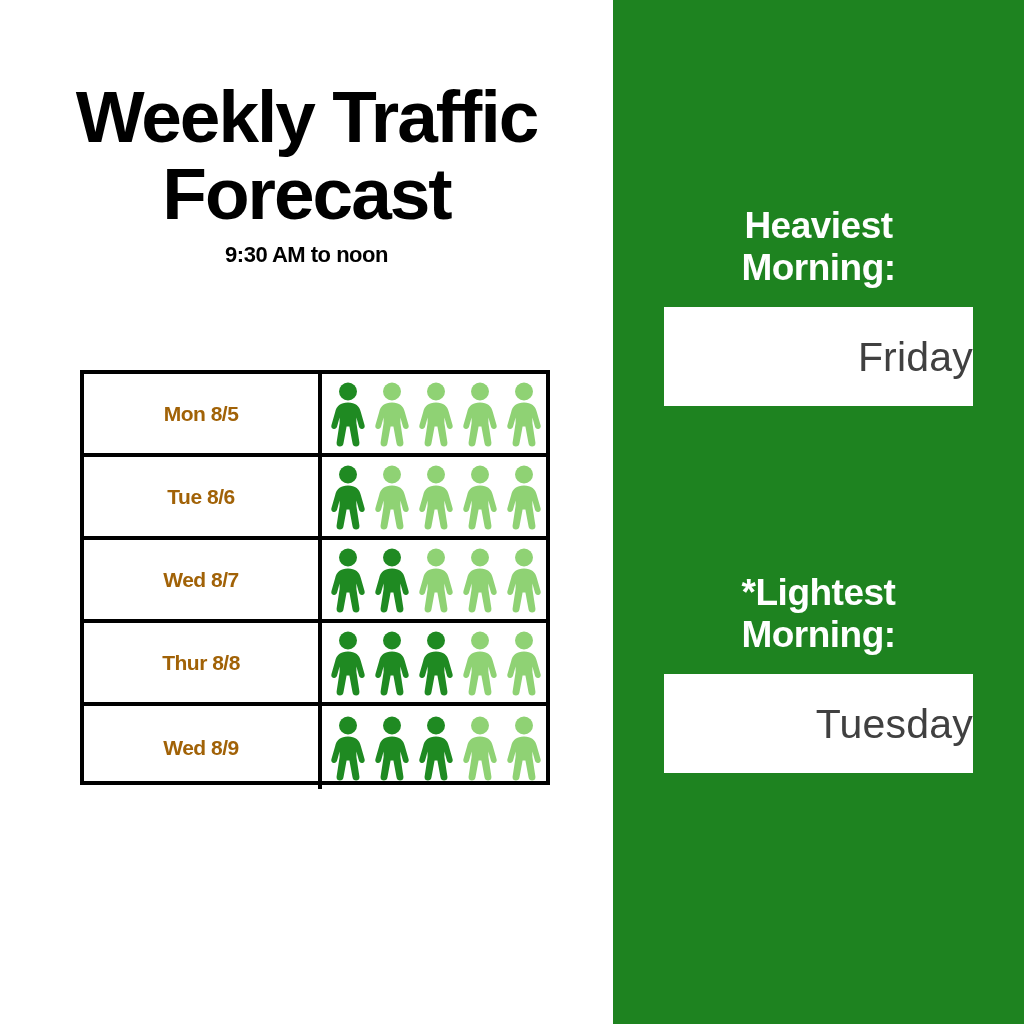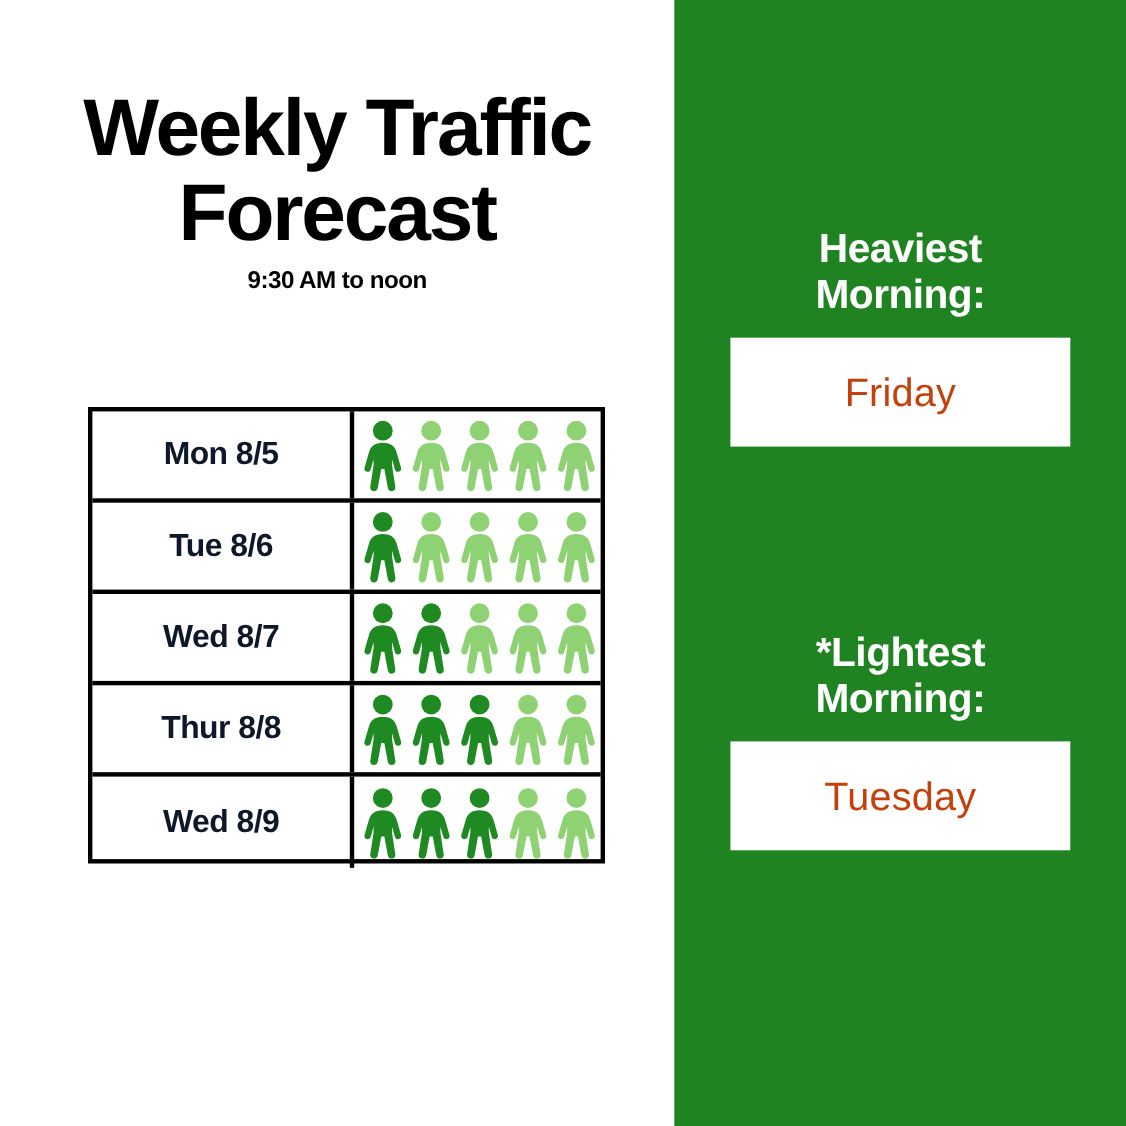--- a/index.html
+++ b/index.html
@@ -57,25 +57,25 @@
     background: #ffffff;
     box-sizing: border-box;
     position: relative;
   }
   .answer-text {
     position: absolute;
     left: 0;
     right: 0;
     top: 50%;
     transform: translateY(-50%);
-    color: #c2410c;
-    font-size: 36px;
+    color: #404040;
+    font-size: 41px;
     font-weight: normal;
     letter-spacing: 0.2px;
-    text-align: center;
+    text-align: right;
   }
 
   
   #title-wrap {
     position: absolute;
     left: 0;
     top: 78px;
     width: 613px;
     text-align: center;
   }
@@ -119,23 +119,23 @@
   #forecast-table .row:last-child { border-bottom: none; }
 
   .cell-label {
     width: 238px;
     flex: 0 0 238px;
     box-sizing: border-box;
     border-right: 4px solid #000000;
     display: flex;
     align-items: center;
     justify-content: center;
-    font-size: 29px;
-    font-weight: bold;
-    color: #0f172a;
+    font-size: 21px;
+    font-weight: bold;
+    color: #a16207;
     letter-spacing: -0.5px;
   }
   .cell-icons {
     flex: 1 1 auto;
     box-sizing: border-box;
     display: flex;
     align-items: center;
     justify-content: center;
     gap: 4px;
     padding: 0 6px;

